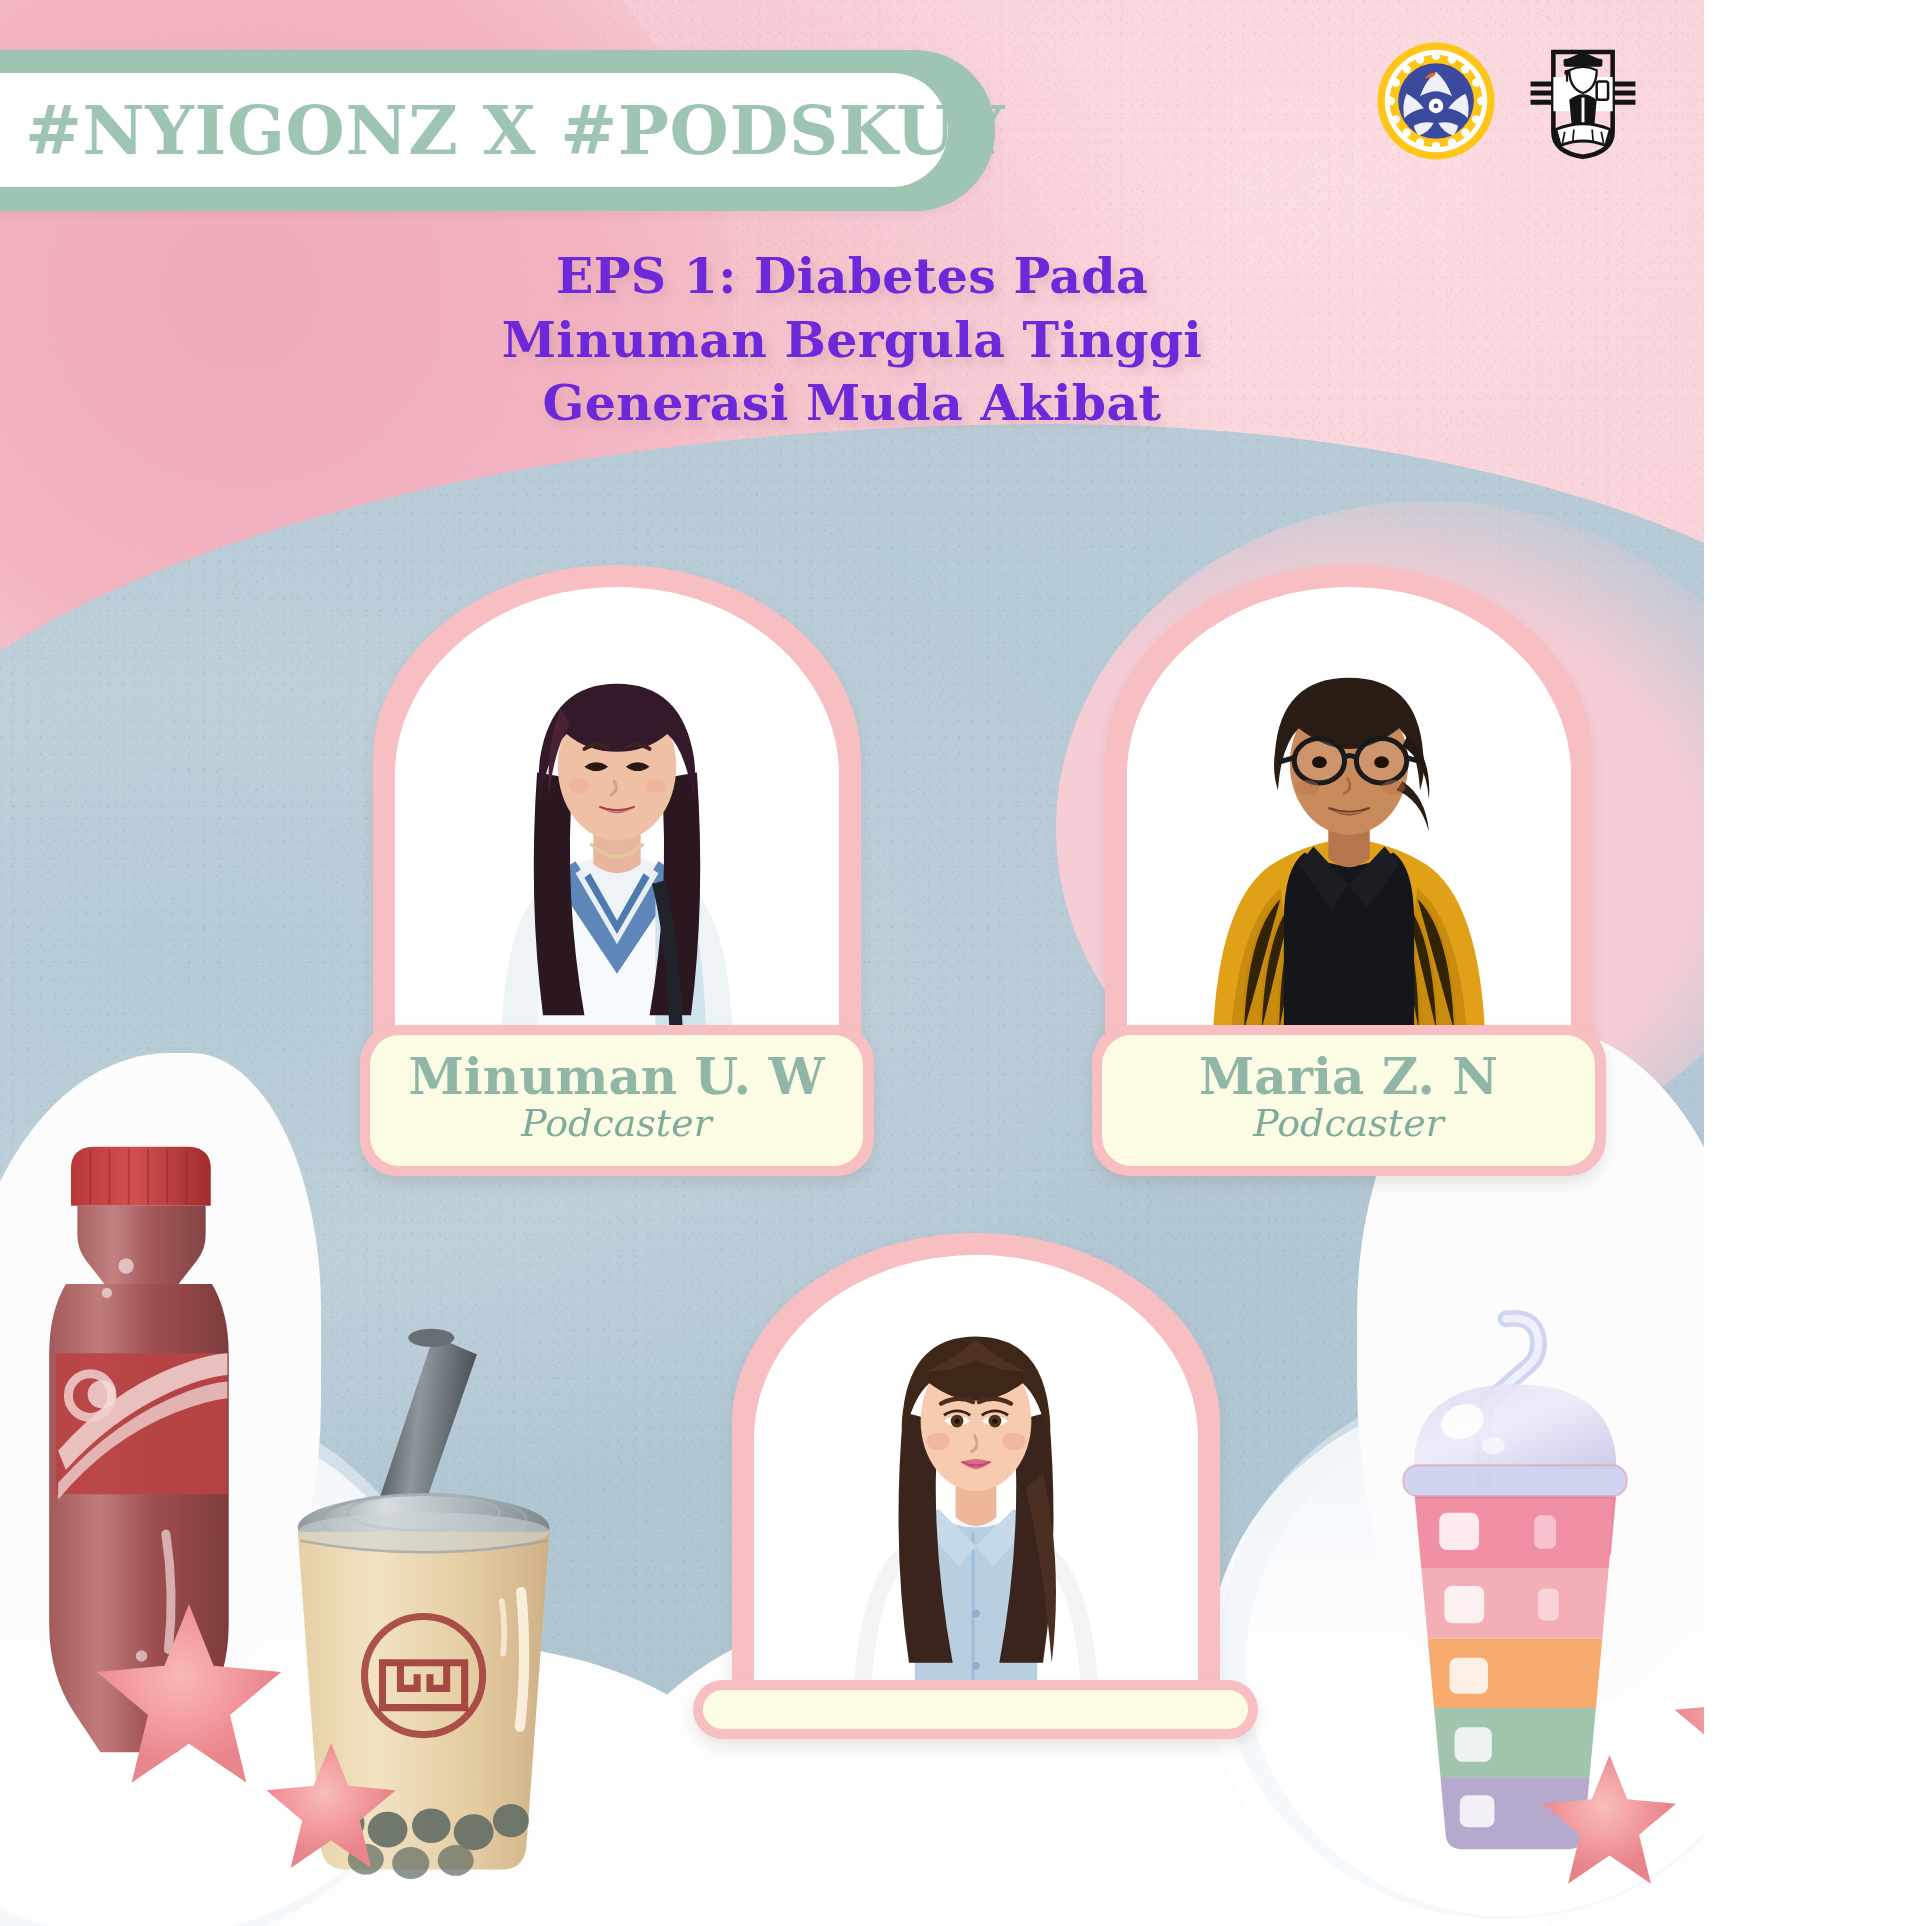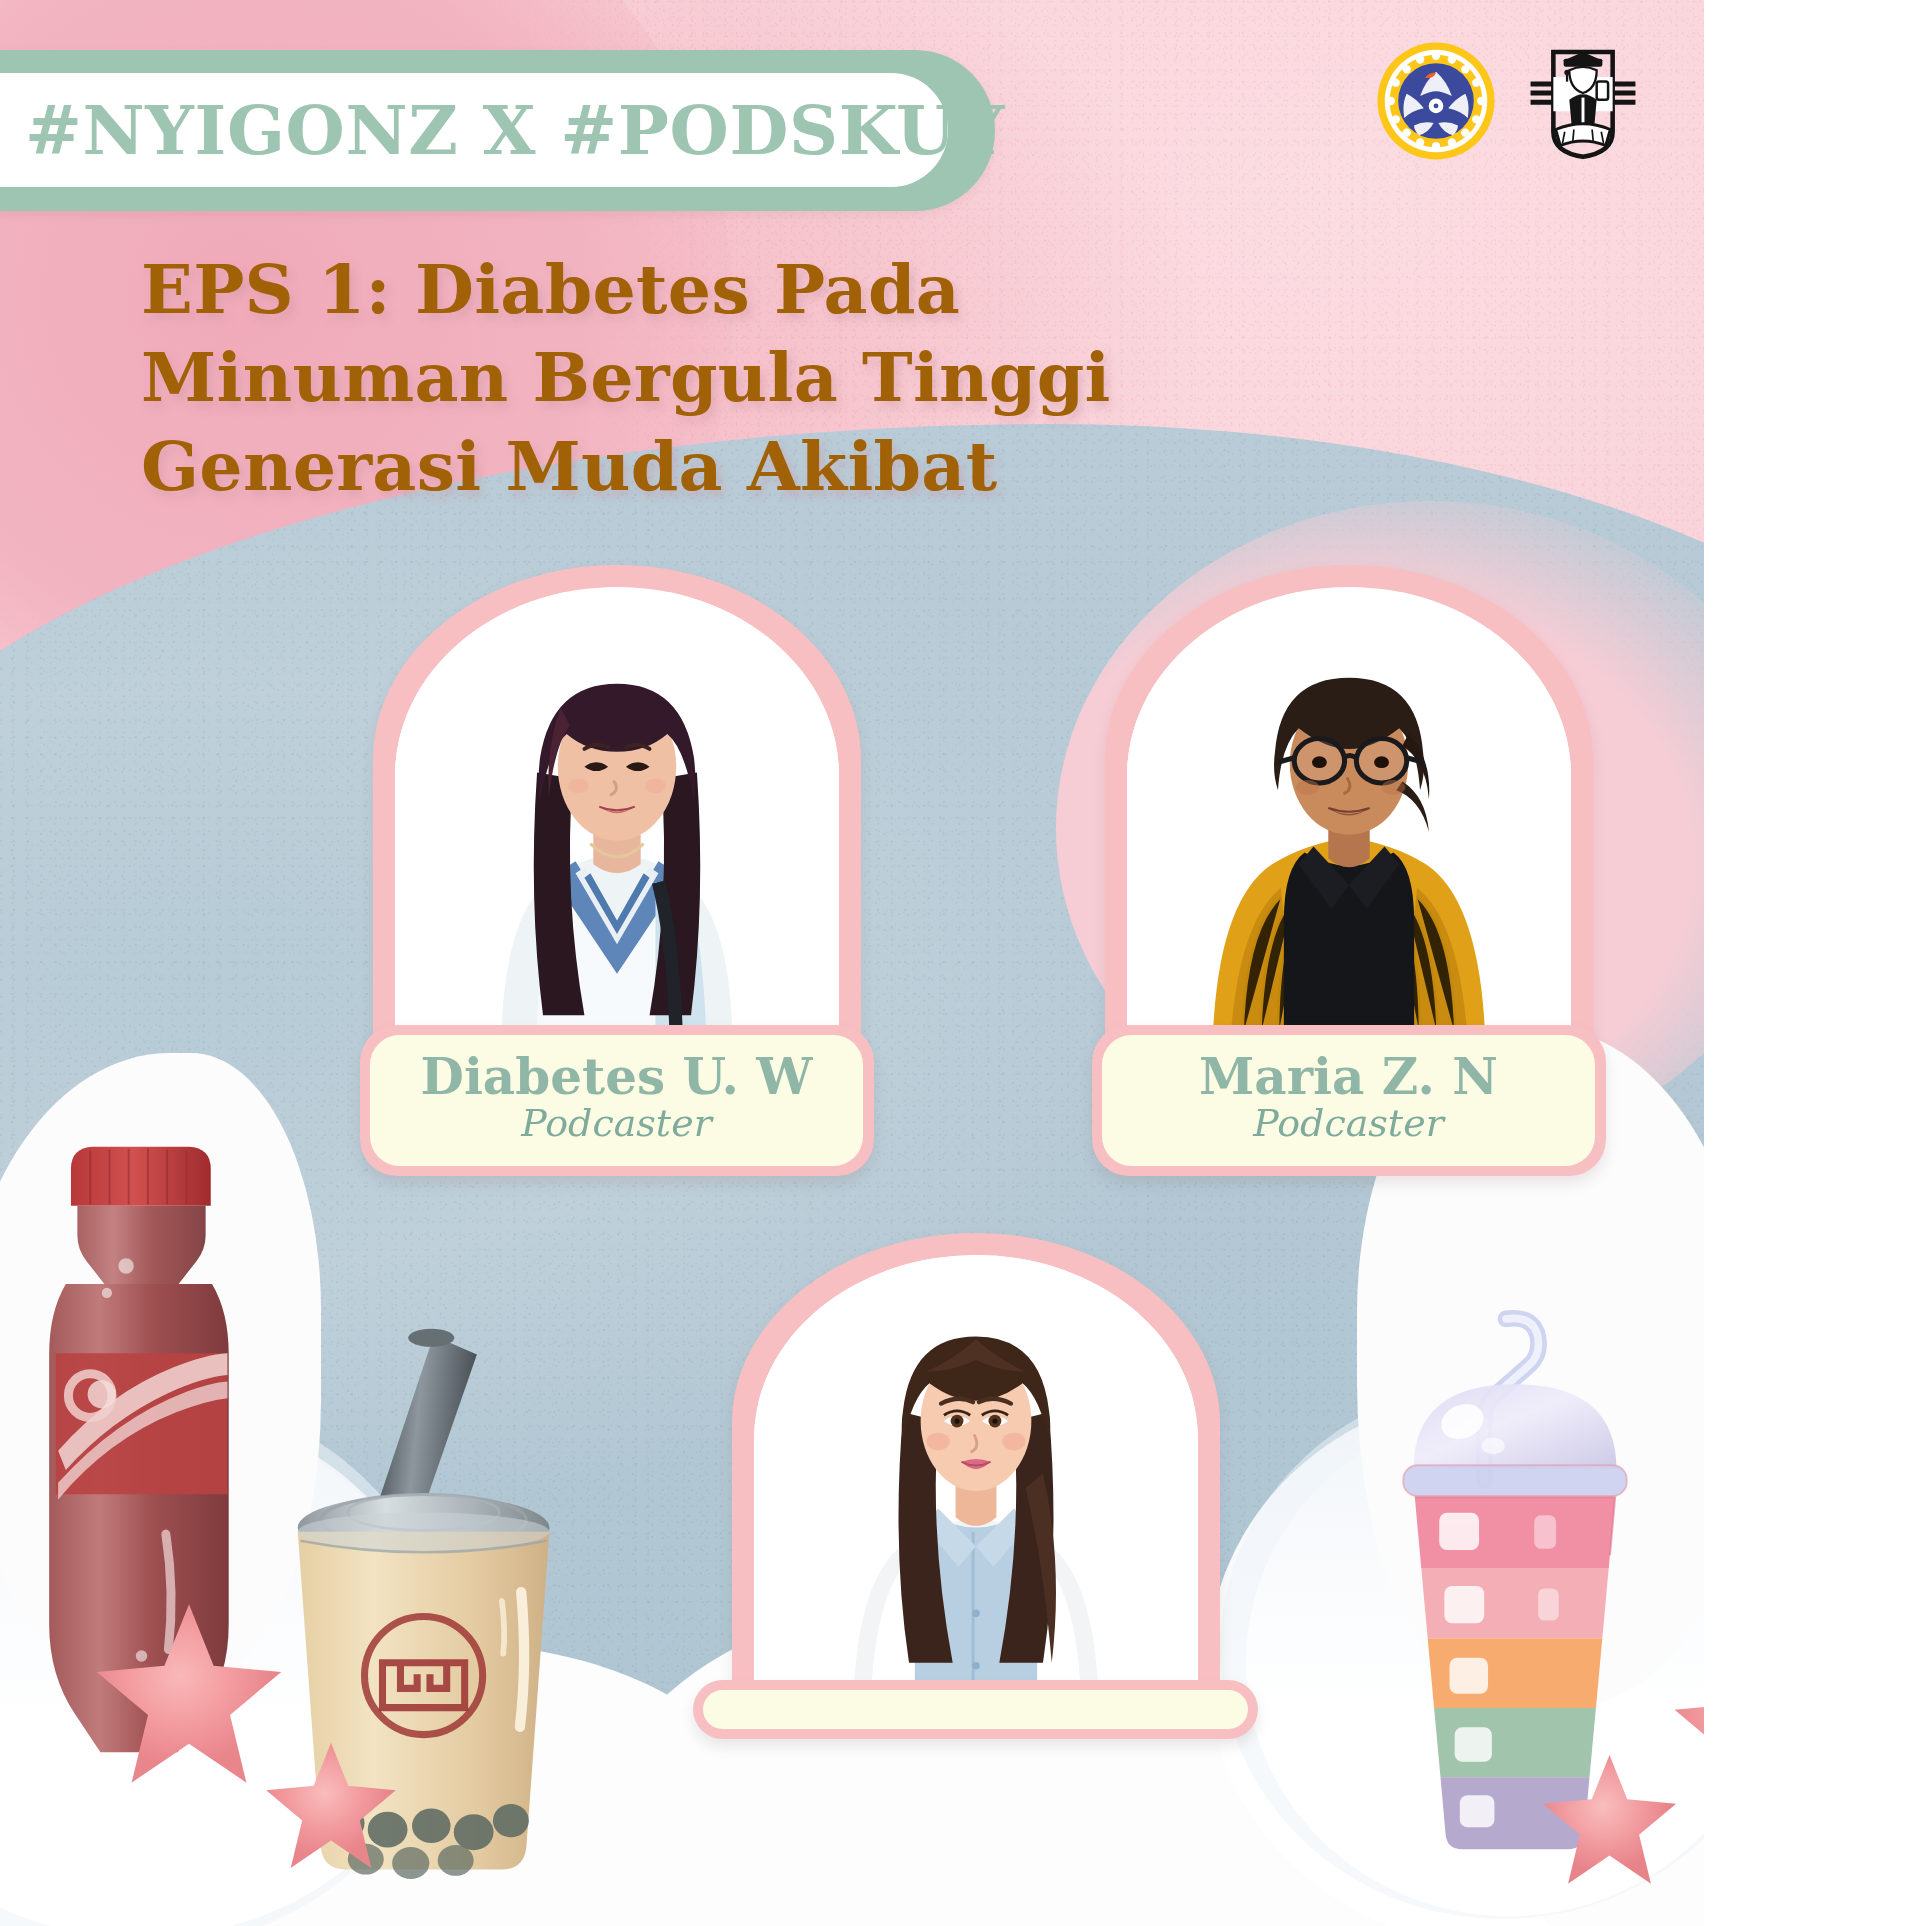--- a/index.html
+++ b/index.html
@@ -90,22 +90,22 @@
     letter-spacing:0.6px;white-space:nowrap;
     font-family:"DejaVu Serif", serif;
   }
 
   
   #logos{position:absolute;right:64px;top:40px;display:flex;align-items:center;gap:29.5px;}
   .logo{display:block;}
 
   
   #title{
-    position:absolute;left:0;right:0;top:245px;
-    color:#a16207;font-weight:900;font-size:68px;line-height:1.30;
+    position:absolute;left:0;right:0;top:245px;text-align:center;
+    color:#6d28d9;font-weight:900;font-size:49px;line-height:1.30;
     letter-spacing:0.3px;
     font-family:"DejaVu Serif", serif;
     text-shadow:4.5px 5.8px 9px rgba(205,150,165,.42);
     padding:0 141px;
   }
   #title .tline{display:block;}
 
   
   .person{position:absolute;}
   .frame{
@@ -482,21 +482,21 @@
           <path d="M138 145 q12 5 24 0" stroke="#a6414f" stroke-width="1.4" fill="none"></path>
           <ellipse cx="124" cy="131" rx="7" ry="5" fill="#eeac95" opacity=".5"></ellipse>
           <ellipse cx="176" cy="131" rx="7" ry="5" fill="#eeac95" opacity=".5"></ellipse>
 
           <path d="M178 196 q10 40 12 104" stroke="#20242a" stroke-width="9" fill="none"></path>
         </svg>
       </div>
     </div>
     <div class="namecard" style="width:514px;">
       <div class="namecard-inner">
-        <div class="pname">Diabetes U. W</div>
+        <div class="pname">Minuman U. W</div>
         <div class="prole">Podcaster</div>
       </div>
     </div>
   </div>
 
   <div class="person" style="left:1066px;top:565px;width:565px;">
     <div class="frame" style="width:488px;height:488px;margin:0 auto;">
       <div class="photo" style="height:449px;">
         <svg class="pp" viewBox="0 0 300 300" preserveAspectRatio="xMidYMax meet">
           <rect width="300" height="300" fill="#ffffff"></rect>

